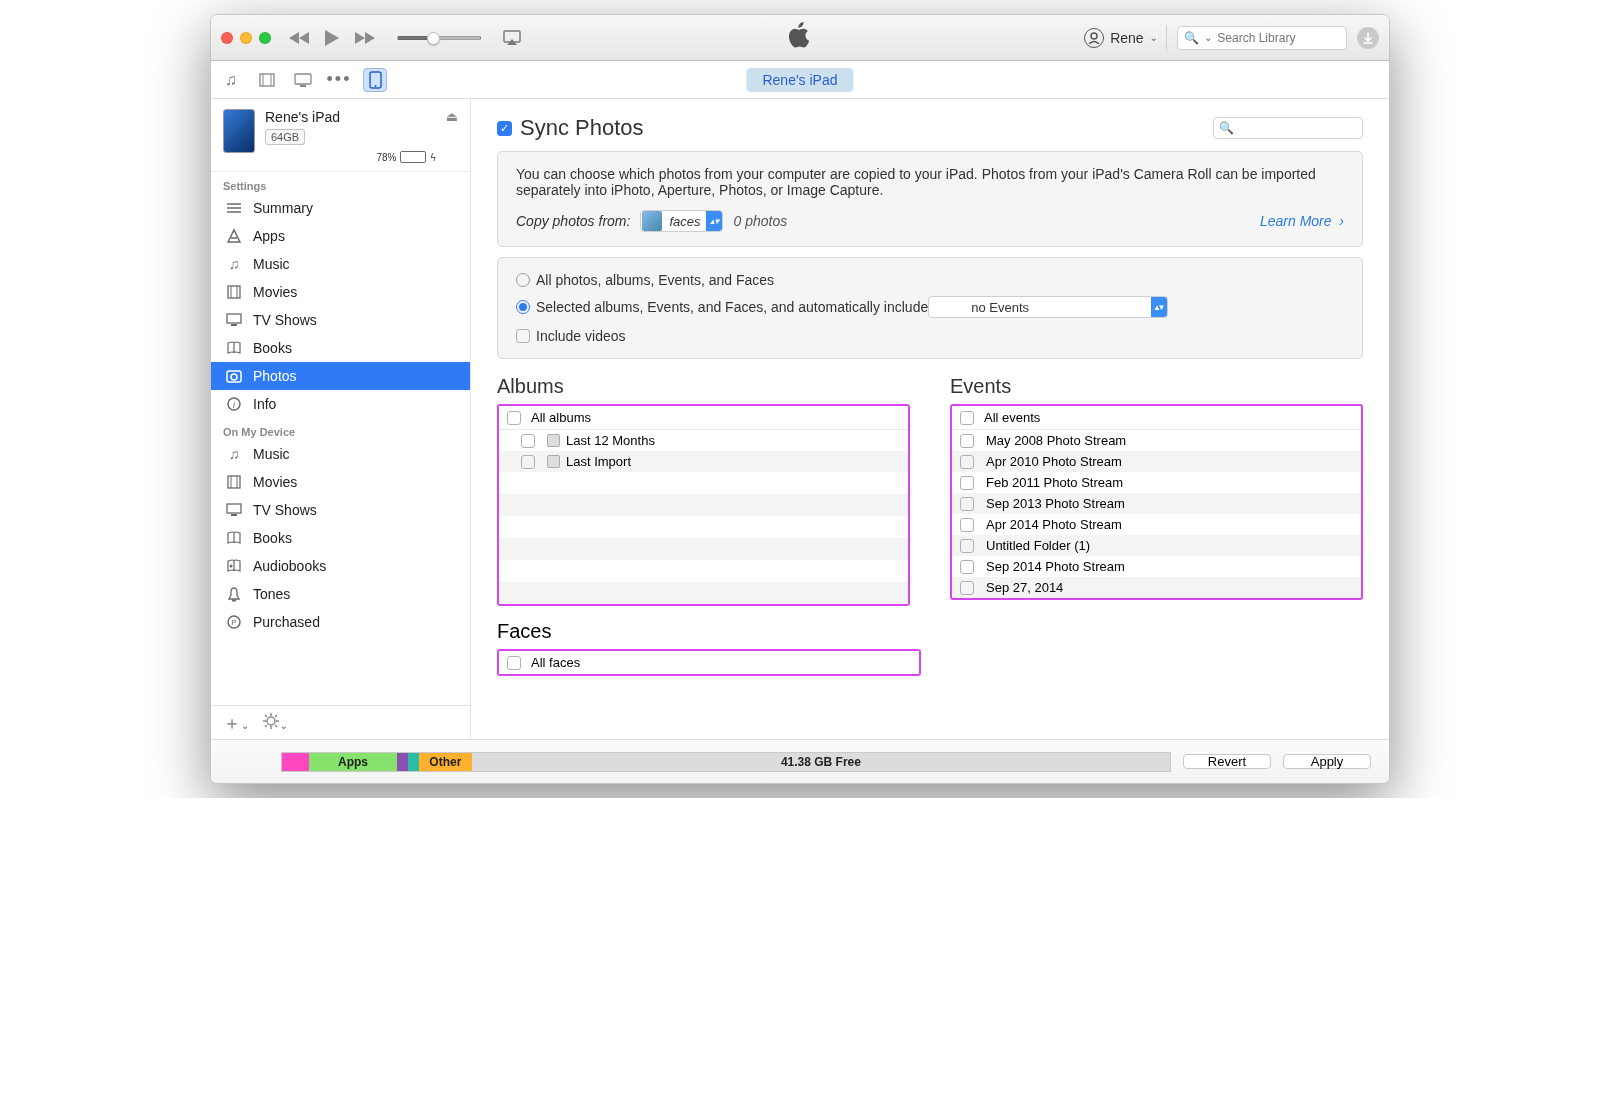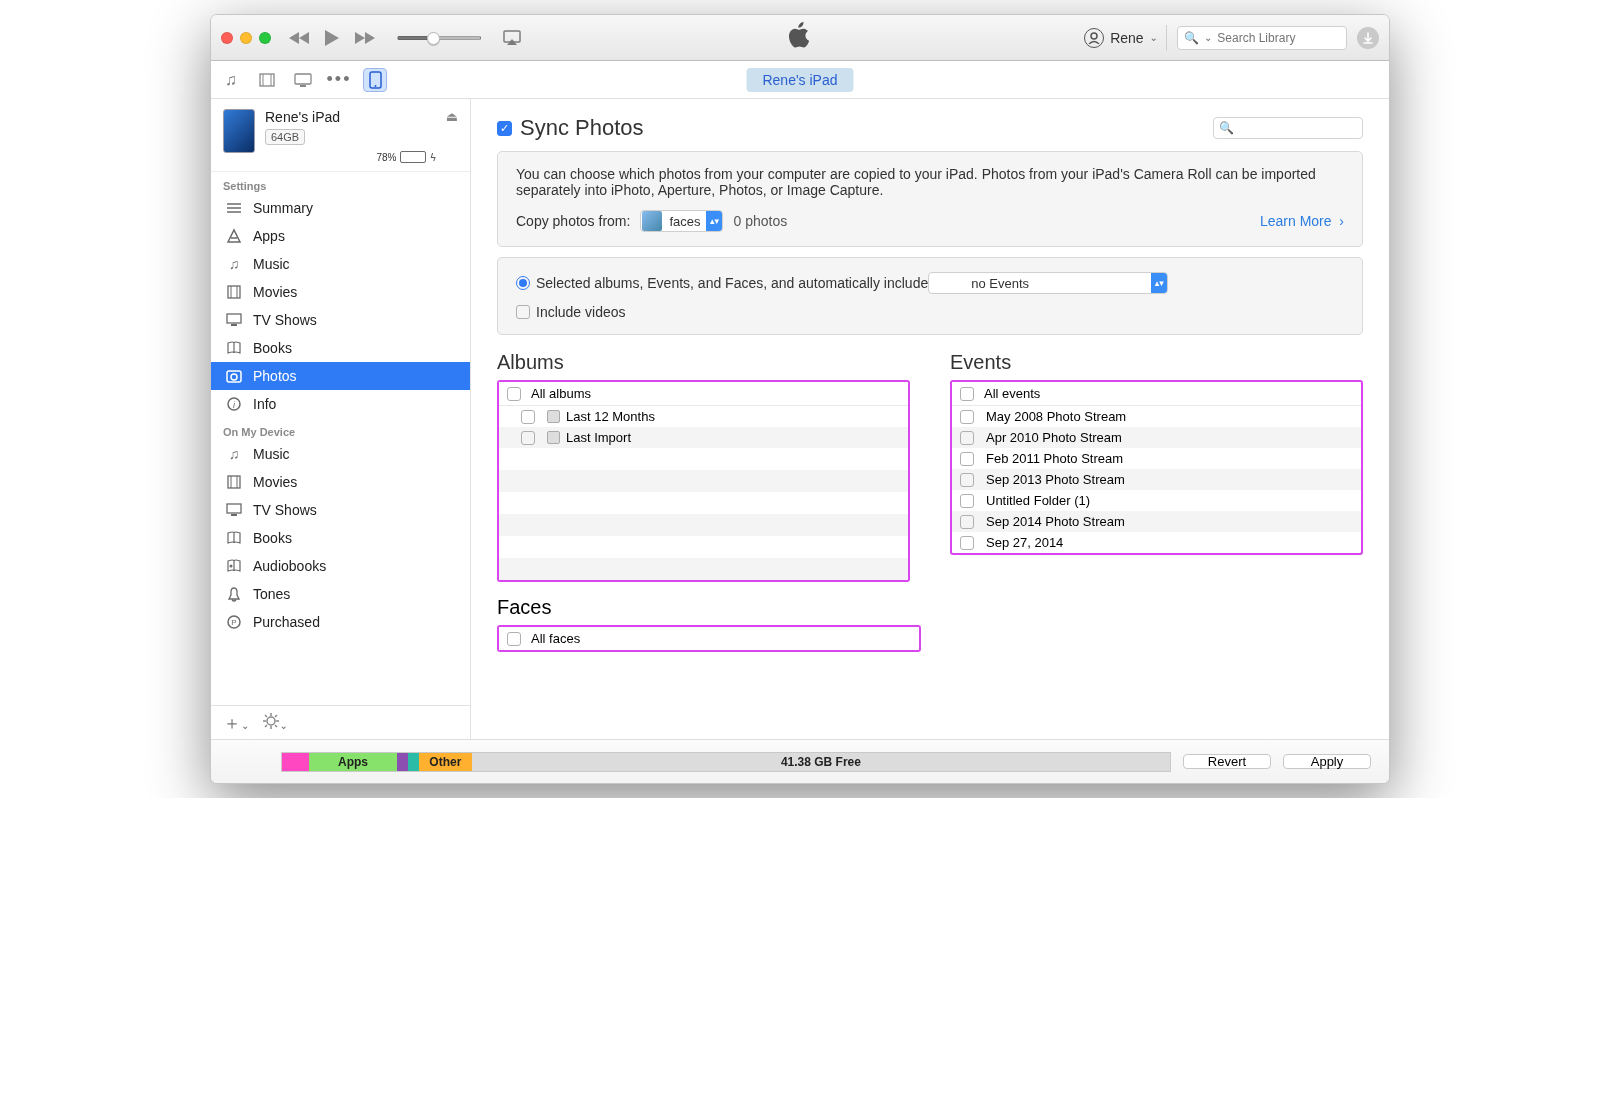--- a/index.html
+++ b/index.html
@@ -47,21 +47,21 @@
   .nav li .icon{width:18px;height:18px;color:#6a6a6a;display:flex;align-items:center;justify-content:center;}
   .nav li.active{background:#2f7bf6;color:#fff;}
   .nav li.active .icon{color:#fff;}
   .sidebar-footer{margin-top:auto;border-top:1px solid #e3e3e3;height:34px;display:flex;align-items:center;gap:14px;padding:0 12px;color:#777;}
   .content{flex:1;padding:16px 26px 0 26px;overflow:auto;background:#fff;}
   .sync-header{display:flex;align-items:center;justify-content:space-between;}
   .chkbox{width:15px;height:15px;border-radius:3px;border:1px solid #2f7bf6;background:#2f7bf6;display:inline-flex;align-items:center;justify-content:center;color:#fff;font-size:11px;margin-right:4px;}
   .sync-title{font-size:22px;display:flex;align-items:center;gap:4px;color:#333;}
   .mini-search{margin-left:auto;width:150px;height:22px;border:1px solid #d4d4d4;border-radius:4px;background:#fff;display:flex;align-items:center;padding:0 5px;color:#999;font-size:12px;}
   .panel{border:1px solid #d9d9d9;border-radius:5px;background:#f5f5f5;margin-top:10px;padding:14px 18px;font-size:14px;color:#333;}
-  .panel .row{display:flex;align-items:center;gap:10px;margin-top:12px;}
+  .panel .row{display:flex;align-items:center;gap:10px;margin-top:12px;font-style:italic;}
   .select-mini{display:inline-flex;align-items:center;background:#fff;border:1px solid #cfcfcf;border-radius:4px;overflow:hidden;height:22px;}
   .select-mini .ico{width:20px;height:20px;background:linear-gradient(135deg,#8be,#48a);margin:1px;border-radius:2px;}
   .select-mini .txt{padding:0 6px;font-size:13px;}
   .select-mini .knob{width:16px;background:#3a8ef7;color:#fff;font-size:9px;display:flex;flex-direction:column;align-items:center;justify-content:center;height:100%;}
   .learn-more{color:#2a7de1;font-size:14px;margin-left:auto;}
   .radio{width:14px;height:14px;border:1px solid #9a9a9a;border-radius:50%;display:inline-block;position:relative;margin-right:6px;}
   .radio.on{border-color:#2f7bf6;}
   .radio.on::after{content:"";position:absolute;inset:2px;border-radius:50%;background:#2f7bf6;}
   .chk{width:14px;height:14px;border:1px solid #b0b0b0;border-radius:3px;display:inline-block;margin-right:6px;}
   .select2{display:inline-flex;align-items:center;background:#fff;border:1px solid #cfcfcf;border-radius:4px;height:22px;overflow:hidden;padding-left:32px;}
@@ -363,20 +363,24 @@
             <span class="knob">▴▾</span>
           </span>
           <span style="color:#555;">0 photos</span>
           <span class="learn-more">
             <span>Learn More</span>&nbsp;&nbsp;›
           </span>
         </div>
       </div>
 
       <div class="panel">
+        <div style="display:flex;align-items:center;margin-bottom:8px;">
+          <span class="radio"></span>
+          <span>All photos, albums, Events, and Faces</span>
+        </div>
         <div style="display:flex;align-items:center;gap:0;margin-bottom:10px;flex-wrap:wrap;">
           <span class="radio on"></span>
           <span>Selected albums, Events, and Faces, and automatically include</span>
           <span class="select2">
             <span class="txt">no Events</span>
             <span class="knob">▴▾</span>
           </span>
         </div>
         <div style="display:flex;align-items:center;">
           <span class="chk"></span>
@@ -431,20 +435,24 @@
                 <div class="li">
                   <span class="chk"></span>
                   <span>Feb 2011 Photo Stream</span>
                 </div>
                 <div class="li">
                   <span class="chk"></span>
                   <span>Sep 2013 Photo Stream</span>
                 </div>
                 <div class="li">
                   <span class="chk"></span>
+                  <span>Apr 2014 Photo Stream</span>
+                </div>
+                <div class="li">
+                  <span class="chk"></span>
                   <span>Untitled Folder (1)</span>
                 </div>
                 <div class="li">
                   <span class="chk"></span>
                   <span>Sep 2014 Photo Stream</span>
                 </div>
                 <div class="li">
                   <span class="chk"></span>
                   <span>Sep 27, 2014</span>
                 </div>

